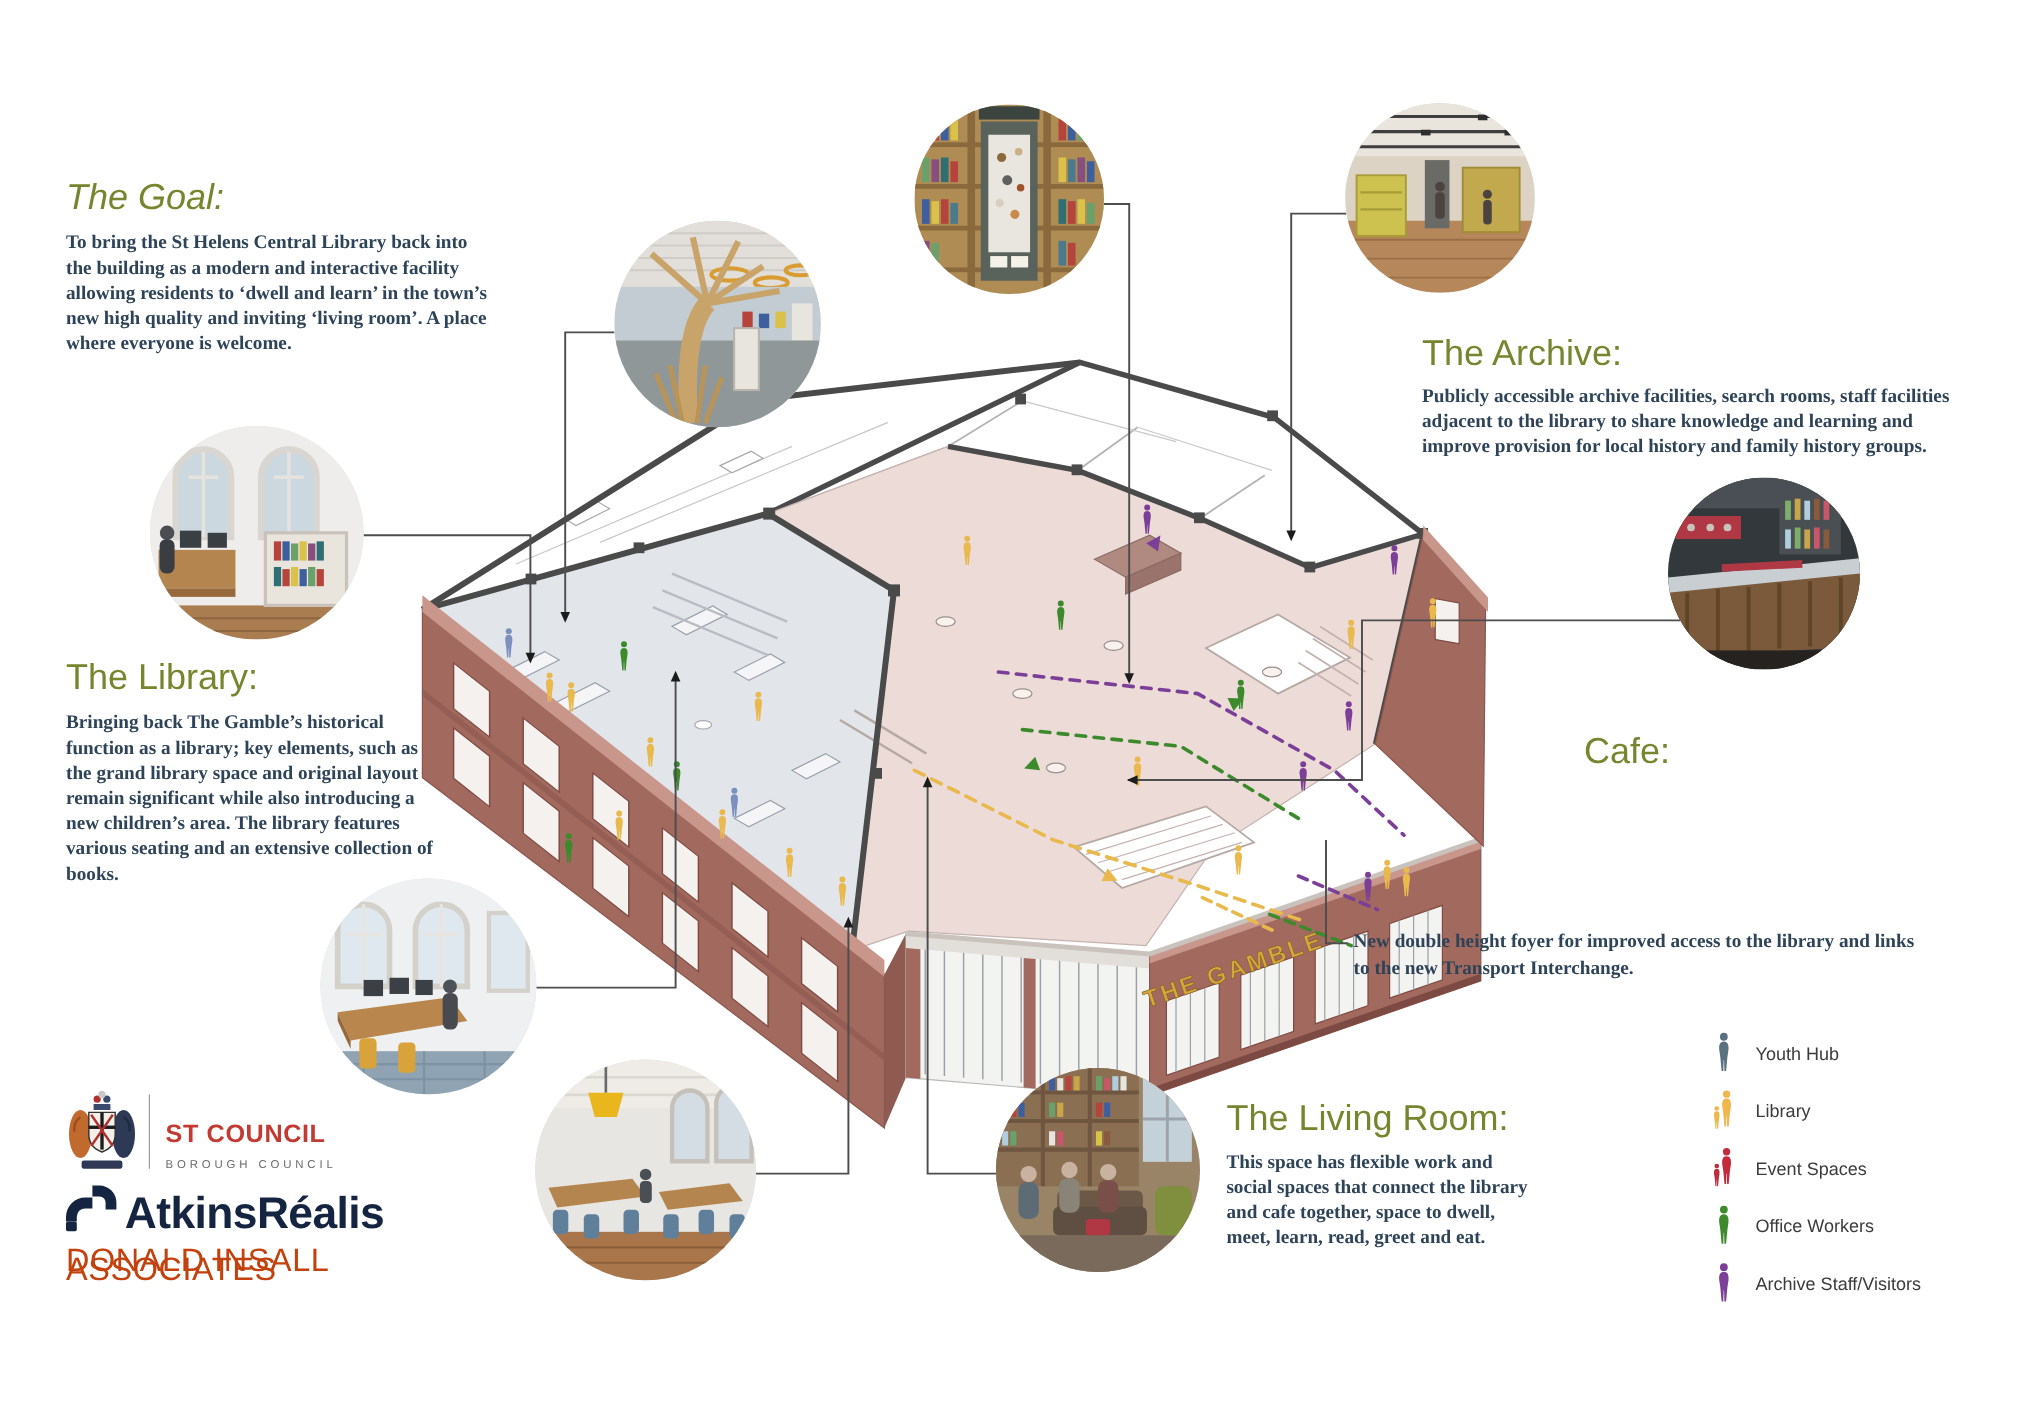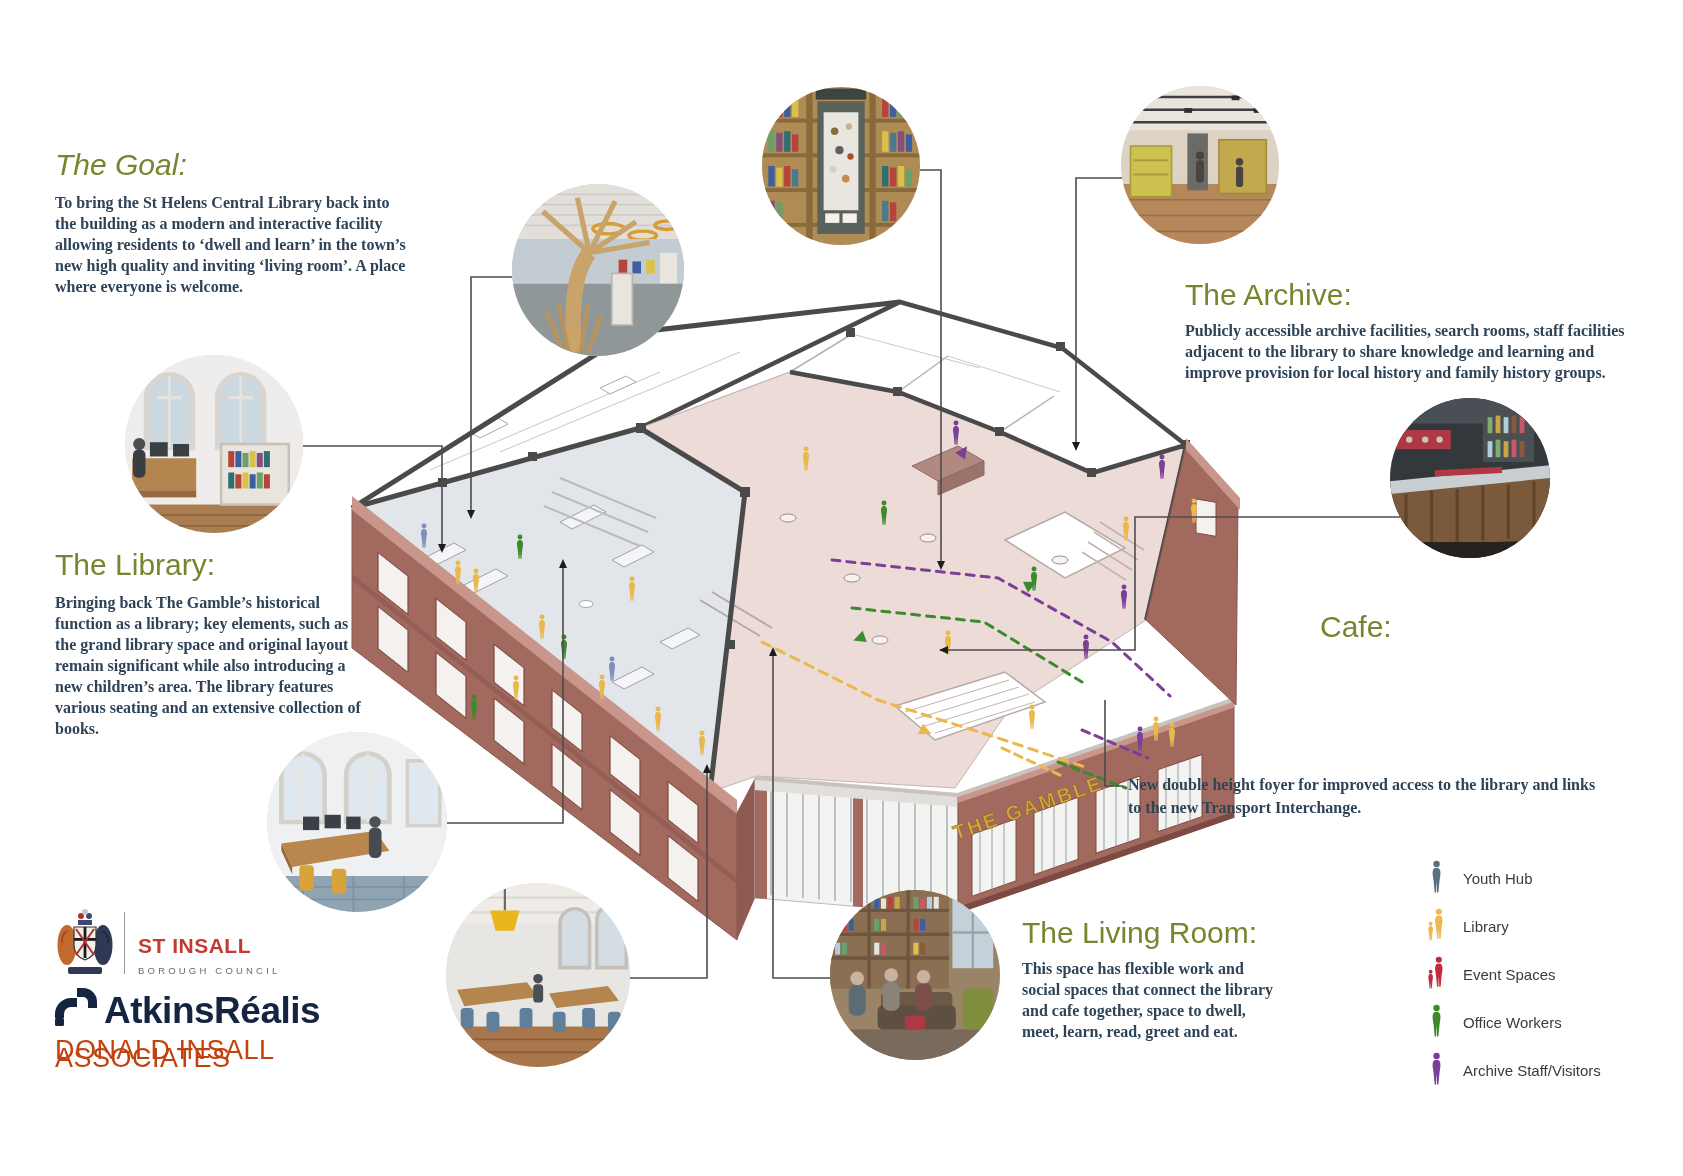--- a/index.html
+++ b/index.html
@@ -608,21 +608,21 @@
     <rect x="28.6" y="22" width="2.8" height="31" fill="#1c1c1c"></rect>
     <rect x="19" y="33" width="22" height="2.8" fill="#1c1c1c"></rect>
     <path d="M21,24 L39,50 M39,24 L21,50" stroke="#b03030" stroke-width="2"></path>
     <rect x="23" y="15" width="14" height="5" fill="#3a4a6e"></rect>
     <circle cx="26" cy="11" r="3" fill="#b03030"></circle>
       <circle cx="34" cy="11" r="3" fill="#3a4a6e"></circle>
       <circle cx="30" cy="7" r="3" fill="#c9c9c9"></circle>
     <rect x="13" y="62" width="34" height="7" rx="2" fill="#2e3a55"></rect>
   </svg>
   <div class="abs divider" style="left:124px;top:912px;height:62px;"></div>
-  <div class="abs sthelens-name" style="left:138px;top:934px;">ST INSALL</div>
+  <div class="abs sthelens-name" style="left:138px;top:934px;">ST COUNCIL</div>
   <div class="abs sthelens-sub" style="left:138px;top:962px;">BOROUGH COUNCIL</div>
 
   <svg class="abs" style="left:53px;top:986px;" width="46" height="42" viewBox="0 0 46 42">
     <g fill="#152440">
       <path d="M2,28 a16,16 0 0 1 16,-16 h6 v9 h-6 a7,7 0 0 0 -7,7 v4 h-9 z"></path>
       <path d="M24,2 h6 a14,14 0 0 1 14,14 v6 h-9 v-6 a5,5 0 0 0 -5,-5 h-6 z"></path>
       <rect x="2" y="32" width="9" height="8" rx="1.5"></rect>
     </g>
   </svg>
   <div class="abs atkins-name" style="left:104px;top:990px;">AtkinsRéalis</div>

